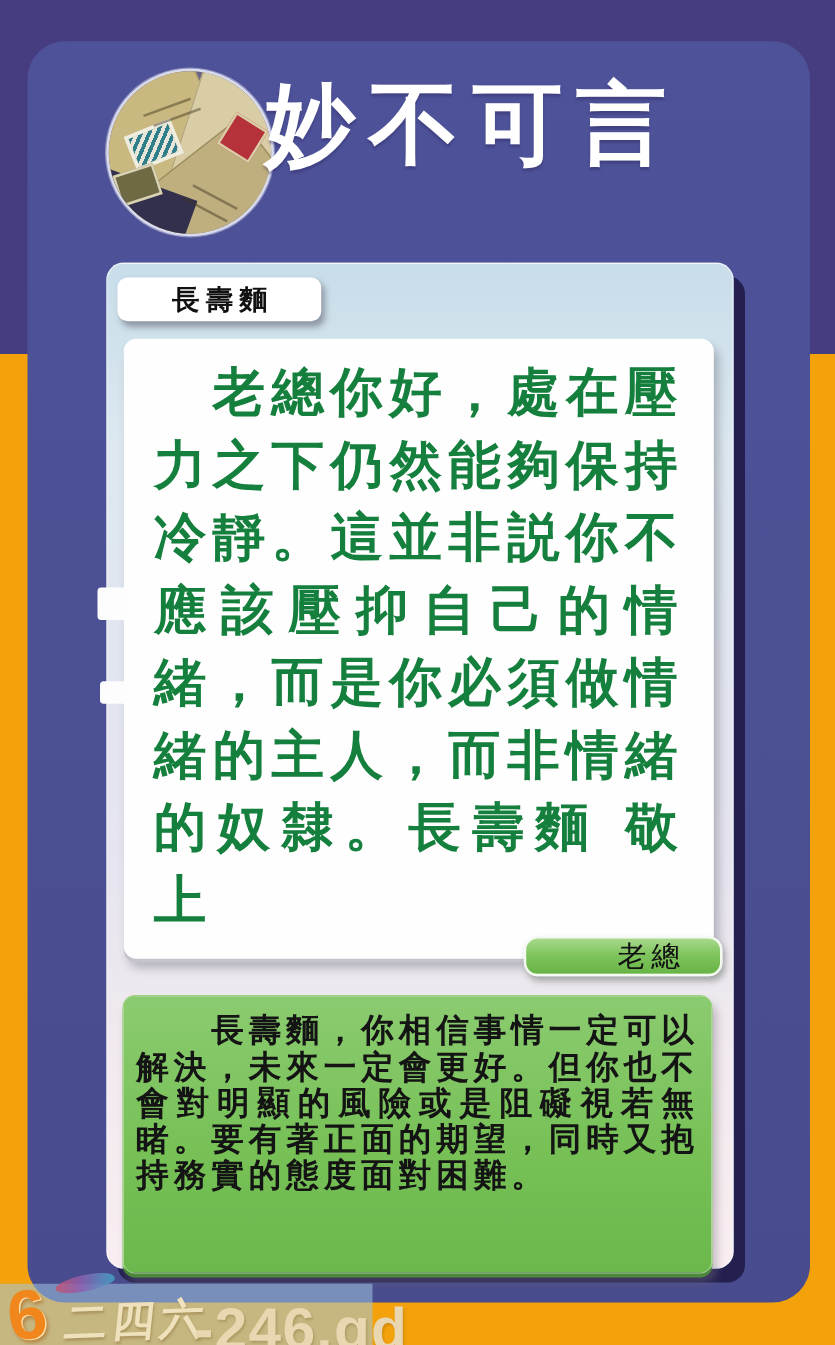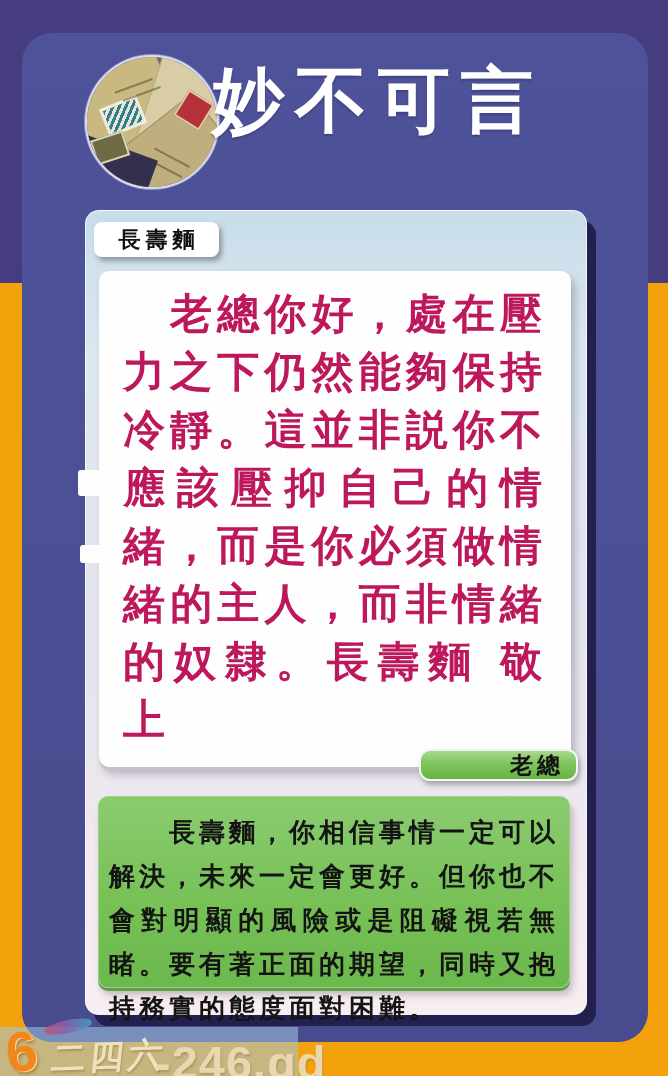--- a/index.html
+++ b/index.html
@@ -37,47 +37,47 @@
     color:#ffffff;font-size:72px;font-weight:bold;letter-spacing:11px;line-height:1.0;
     text-shadow:0 2px 2px rgba(40,35,90,.35);white-space:nowrap;
   }
   
   .chat-panel{
     position:absolute;left:85px;top:210px;width:500px;height:803px;border-radius:14px;
     background:linear-gradient(180deg,#c7dde9 0%,#dde8f0 18%,#e3e5f0 45%,#e7e5ef 62%,#f2eaef 80%,#f8eef2 100%);
     box-shadow:9px 11px 0 #232050;border:1px solid rgba(255,255,255,.65);
   }
   .sender-left{
-    position:absolute;left:8px;top:11px;width:125px;height:35px;border-radius:8px;
+    position:absolute;left:8px;top:11px;width:163px;height:35px;border-radius:8px;
     background:#ffffff;box-shadow:3px 4px 5px rgba(80,80,95,.5);
     display:flex;align-items:center;justify-content:center;
     font-size:22px;font-weight:bold;letter-spacing:5px;color:#111;text-indent:5px;
   }
   .bubble-white{
     position:absolute;left:13px;top:60px;width:472px;box-sizing:border-box;
     background:#fefefe;border-radius:10px;padding:14px 24px 18px 24px;
     box-shadow:0 3px 0 #c4c4cc,4px 7px 8px rgba(100,100,115,.4);
-    font-size:42px;font-weight:bold;color:#be185d;letter-spacing:5px;
+    font-size:42px;font-weight:bold;color:#15803d;letter-spacing:5px;
     line-height:58px;text-align:justify;text-indent:47px;
   }
   .sender-right{
     position:absolute;right:8px;top:538px;width:159px;height:32px;border-radius:11px;box-sizing:border-box;
     background:linear-gradient(180deg,#a8d98c 0%,#7fc45e 45%,#67b445 100%);
     border:2px solid rgba(255,255,255,.9);box-shadow:2px 4px 5px rgba(80,90,80,.45);
-    display:flex;align-items:center;justify-content:flex-end;padding-right:12px;
-    font-size:23px;font-weight:bold;letter-spacing:4px;color:#111;
+    display:flex;align-items:center;justify-content:flex-end;padding-right:28px;
+    font-size:23px;font-weight:normal;letter-spacing:4px;color:#111;
   }
   .bubble-green{
-    position:absolute;left:12px;top:585px;width:472px;height:192px;box-sizing:border-box;border-radius:10px;
+    position:absolute;left:12px;top:585px;width:472px;height:223px;box-sizing:border-box;border-radius:10px;
     background:linear-gradient(180deg,#8bcb70 0%,#77c157 55%,#6cb84d 100%);
     border:1px solid #9bd27f;
     box-shadow:0 3px 0 rgba(78,150,52,.85),3px 7px 7px rgba(120,110,125,.4);
     padding:13px 10px;
     font-size:26px;font-weight:bold;color:#141414;letter-spacing:4px;
-    line-height:44px;text-align:justify;text-indent:60px;
+    line-height:29px;text-align:justify;text-indent:60px;
   }
   
   .artifact{position:absolute;background:#fdfdfd;border-radius:3px;}
   .a1{left:78px;top:470px;width:24px;height:26px;}
   .a2{left:80px;top:545px;width:22px;height:18px;}
   
   .watermark-band{
     position:absolute;left:0;top:1027px;width:298px;height:49px;
     background:rgba(160,198,226,.55);
   }

